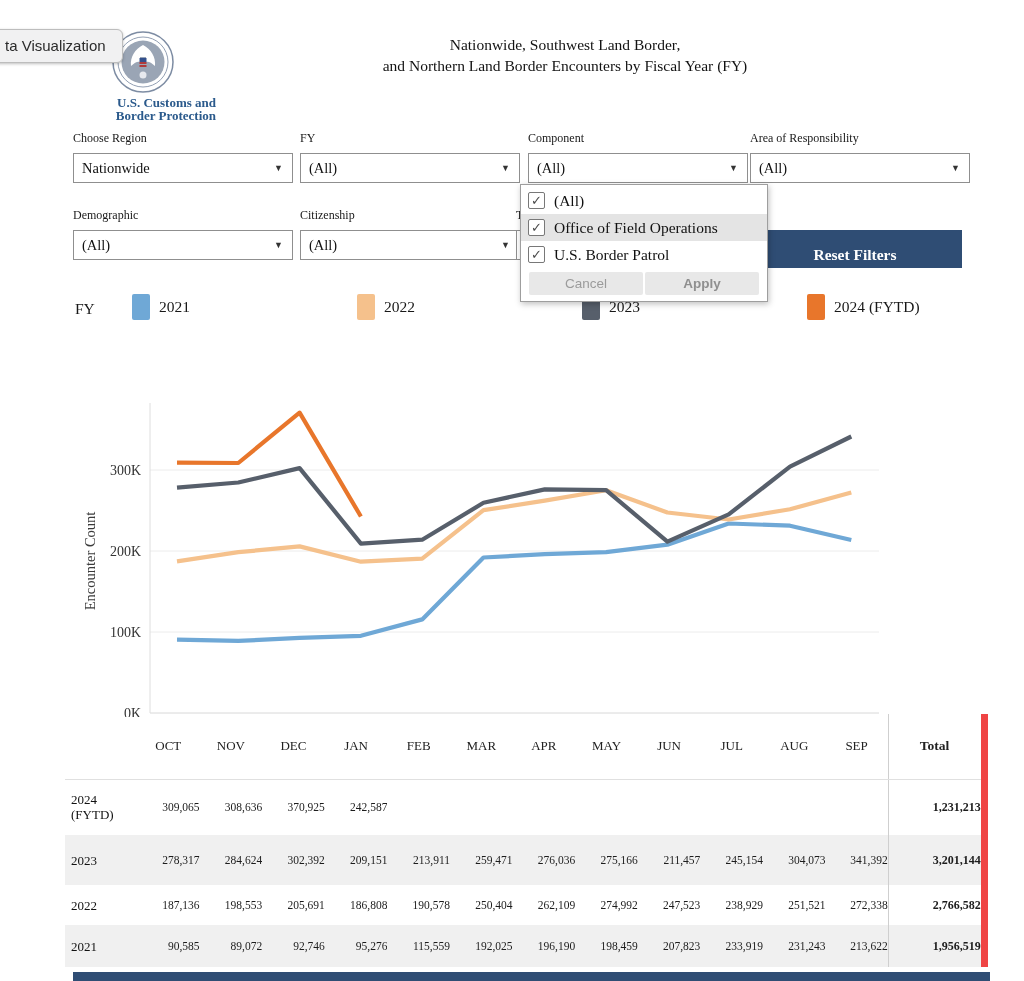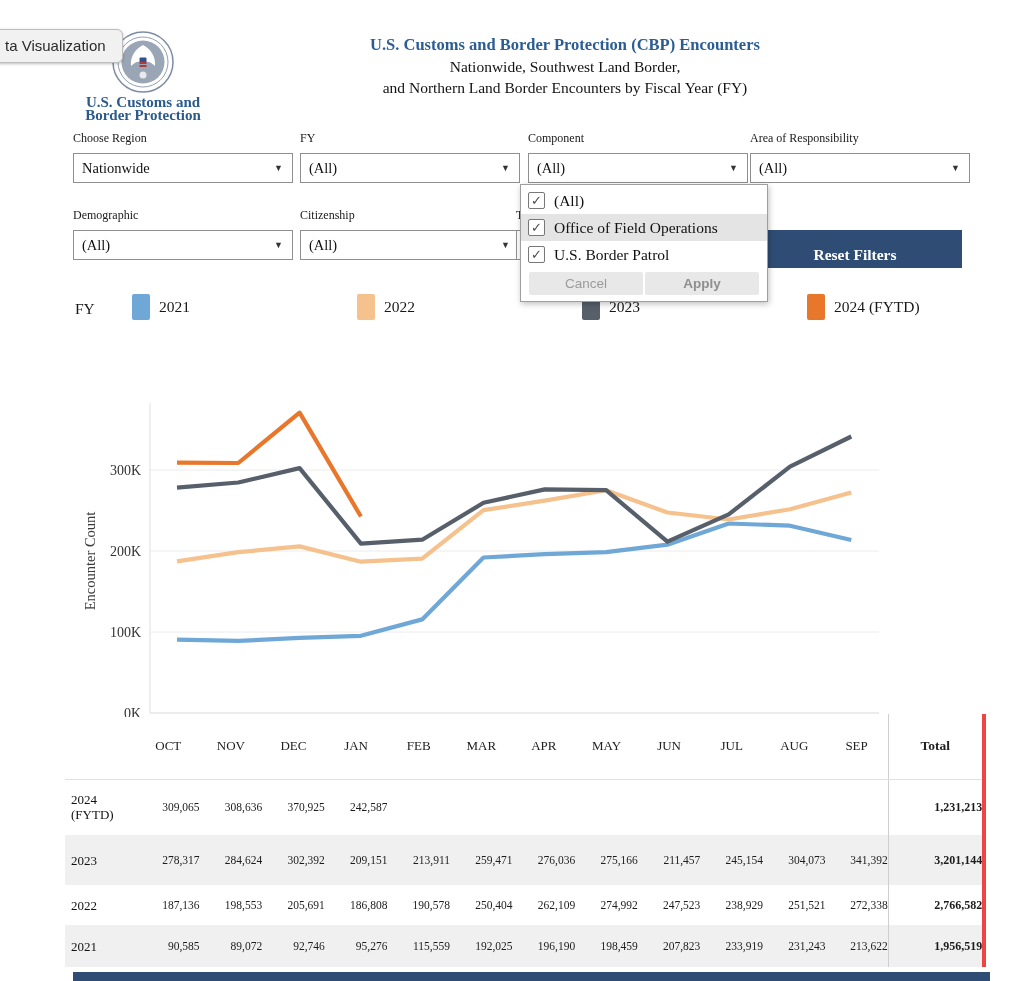--- a/index.html
+++ b/index.html
@@ -7,22 +7,22 @@
          font-family:"Liberation Serif",serif;color:#111;}
   .abs{position:absolute;}
 
   
   .float-tab{left:-14px;top:29px;height:32px;line-height:32px;padding:0 16px 0 18px;
     background:#f1f1f2;border:1px solid #bdbdbd;border-radius:6px;
     box-shadow:0 1px 3px rgba(0,0,0,.25);font-family:"Liberation Sans",sans-serif;
     font-size:15px;color:#2b2b2b;z-index:30;}
 
   
-  .logo-caption{left:70px;top:96px;width:146px;text-align:center;font-weight:bold;
-    font-size:15px;line-height:13px;color:#2B5A8C;}
+  .logo-caption{left:70px;top:96px;width:146px;text-align:right;font-weight:bold;
+    font-size:13px;line-height:13px;color:#2B5A8C;}
 
   
   .titles{left:250px;top:34px;width:630px;text-align:center;}
   .titles .t1{font-size:16.5px;font-weight:bold;color:#2B5C94;line-height:22px;}
   .titles .t2{font-size:15.5px;color:#121212;line-height:21px;}
 
   
   .flabel{font-size:12px;color:#181818;}
   .fbox{width:210px;height:28px;background:#fff;border:1px solid #8f8f8f;
     font-size:14.5px;line-height:28px;padding-left:8px;position:absolute;cursor:pointer;}
@@ -56,21 +56,21 @@
 
   
   .tbl{left:65px;top:714px;width:920px;border-collapse:collapse;table-layout:fixed;
     font-family:"Liberation Serif",serif;}
   .tbl th,.tbl td{font-weight:normal;padding:0;overflow:hidden;}
   .tbl thead th{font-size:13px;color:#222;text-align:center;border-bottom:1px solid #e0e0e0;}
   .tbl thead th.totalc{font-weight:bold;font-size:13.5px;}
   .tbl .rowlbl{font-size:13px;text-align:left;padding-left:6px;line-height:15px;}
   .tbl td{font-size:11.5px;text-align:right;color:#1c1c1c;}
   .tbl td.totalc{font-weight:bold;font-size:12px;}
-  .tbl .totalc{border-left:1px solid #cfcfcf;border-right:4px solid #ef4444;}
+  .tbl .totalc{border-left:1px solid #cfcfcf;border-right:7px solid #ef4444;}
   .tbl tbody tr.stripe{background:#f0f0f0;}
   .tbl thead tr{height:65px;}
   .tbl tbody tr:nth-child(1){height:56px;}
   .tbl tbody tr:nth-child(2){height:50px;}
   .tbl tbody tr:nth-child(3){height:40px;}
   .tbl tbody tr:nth-child(4){height:42px;}
 
   .bottom-bar{left:73px;top:972px;width:917px;height:9px;}
 </style>
 </head>
@@ -89,21 +89,20 @@
     <rect x="27.5" y="31" width="7" height="2" fill="#b03a3a"></rect>
     <rect x="27.5" y="34" width="7" height="2" fill="#b03a3a"></rect>
     <circle cx="31" cy="44" r="3.5" fill="#e7e9ee"></circle>
   </svg>
   <div class="abs logo-caption">
     <div>U.S. Customs and</div>
     <div>Border Protection</div>
   </div>
 
   <div class="abs titles">
-    <div class="t1">U.S. Customs and Border Protection (CBP) Encounters</div>
     <div class="t2">Nationwide, Southwest Land Border,</div>
     <div class="t2">and Northern Land Border Encounters by Fiscal Year (FY)</div>
   </div>
 
   <div class="abs flabel" style="left:73px;top:131px;">Choose Region</div>
   <div class="abs fbox" style="left:73px;top:153px;">
     <span>Nationwide</span>
     <span class="caret">▼</span>
   </div>
 

